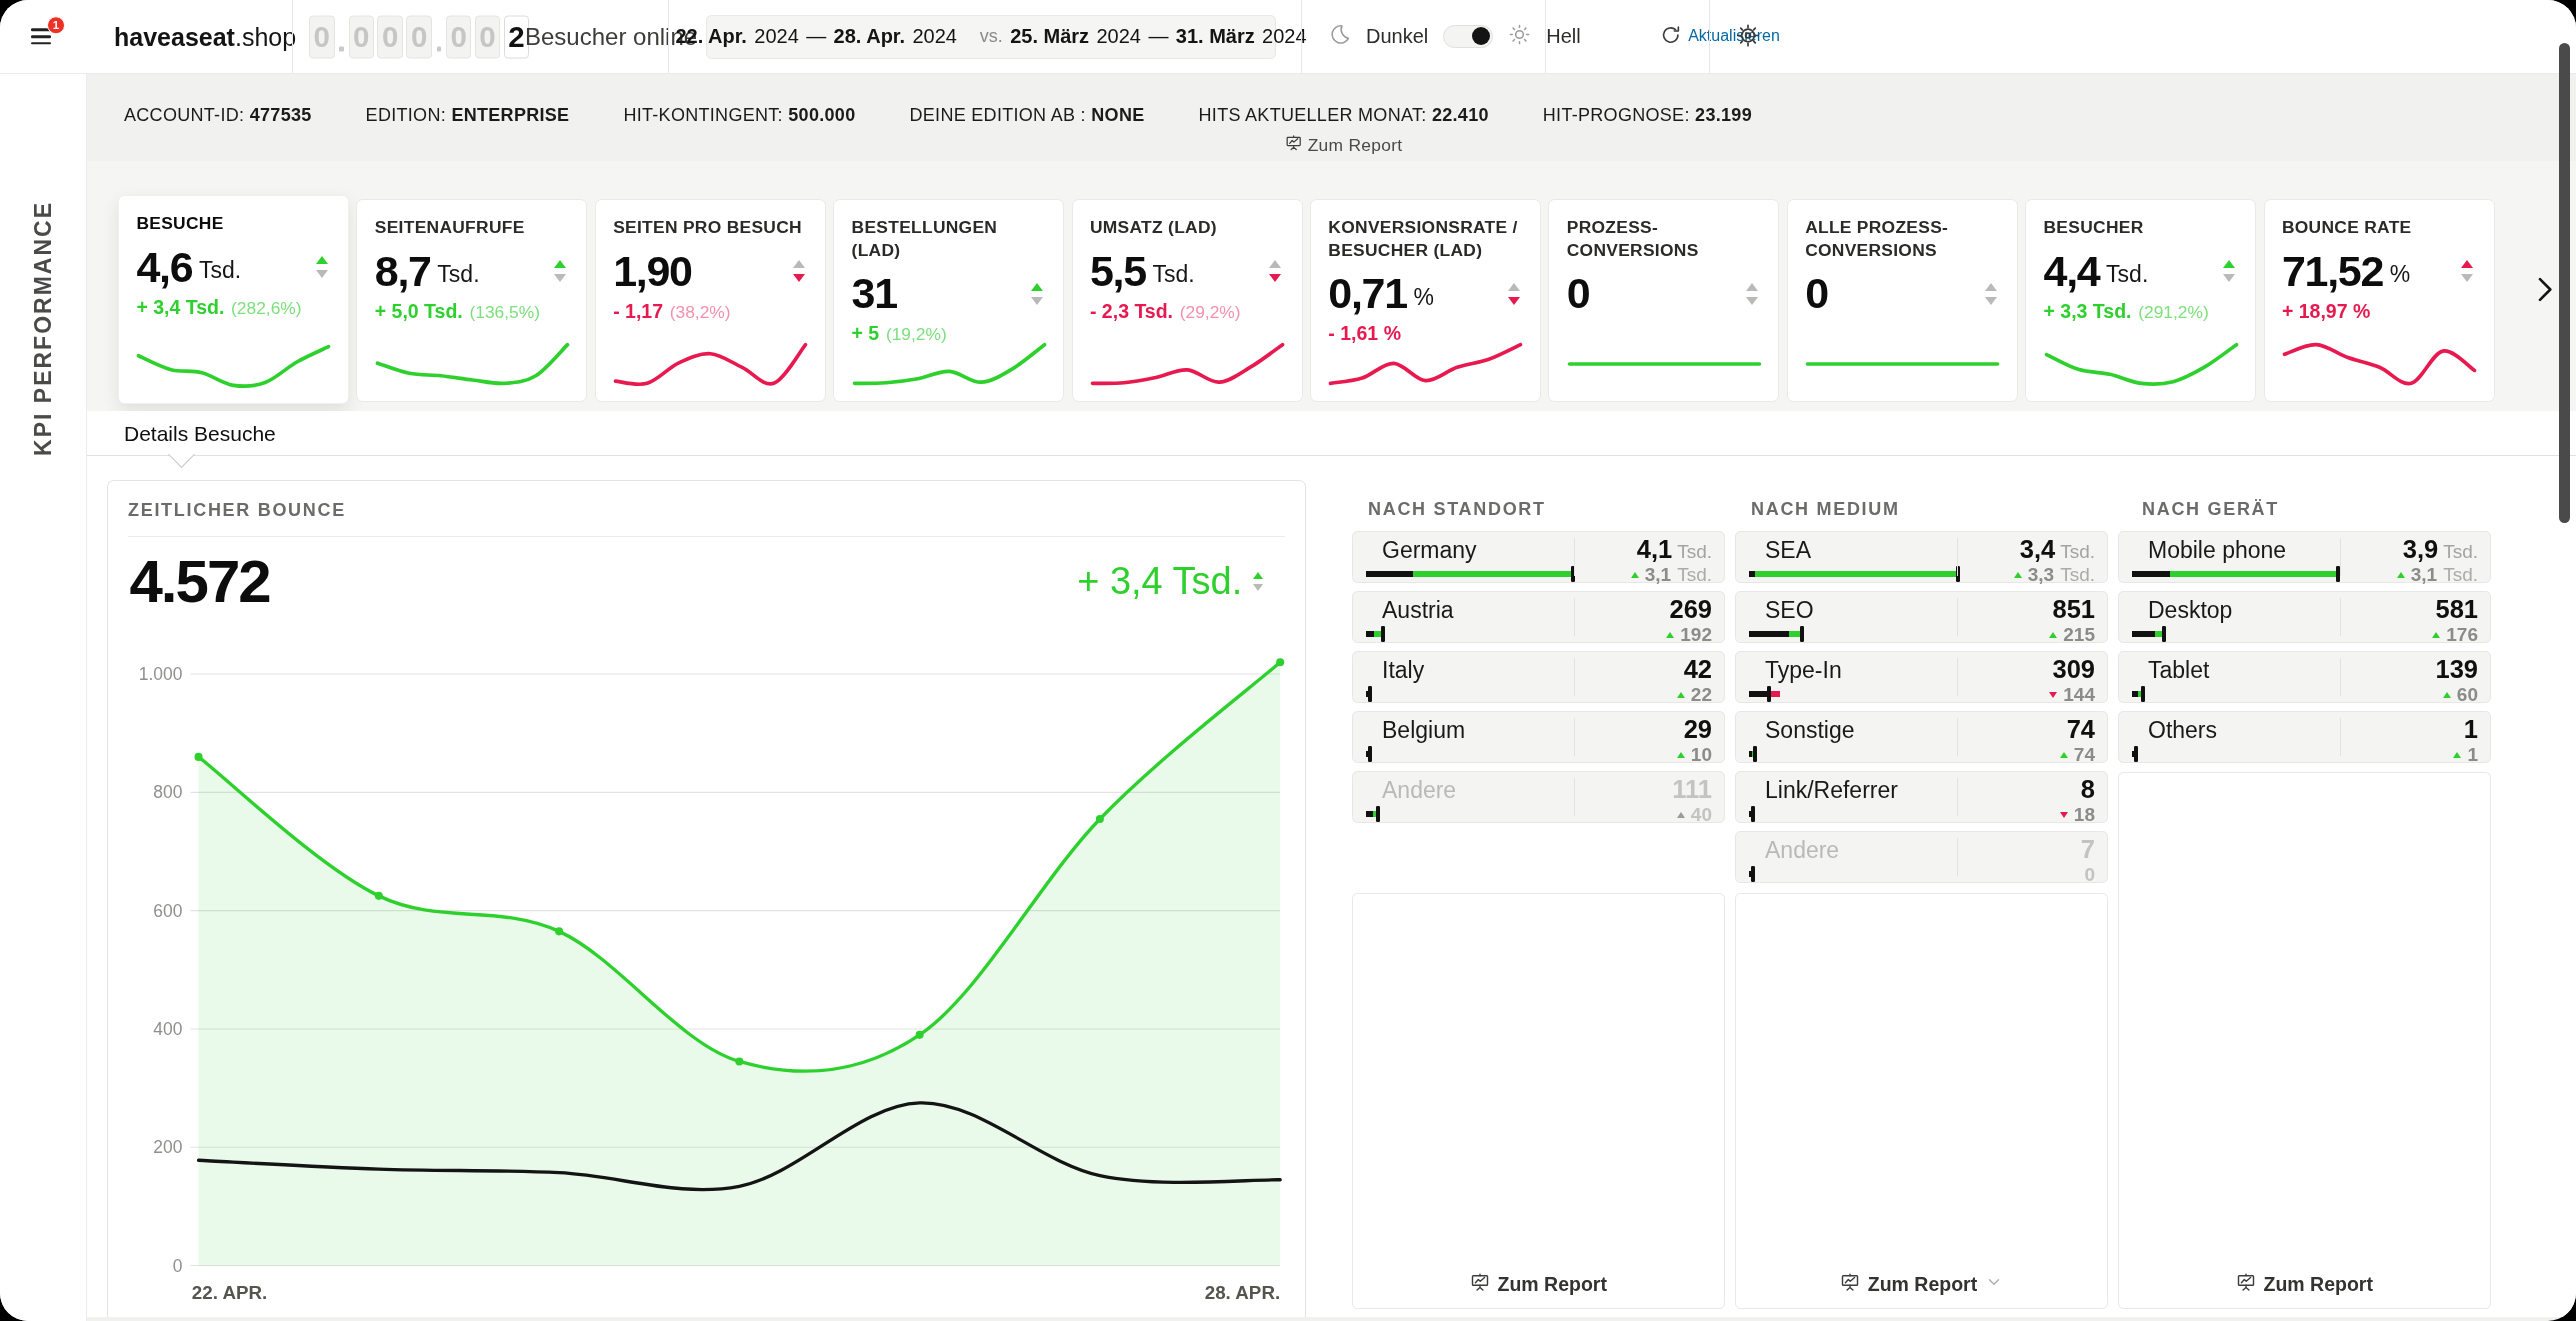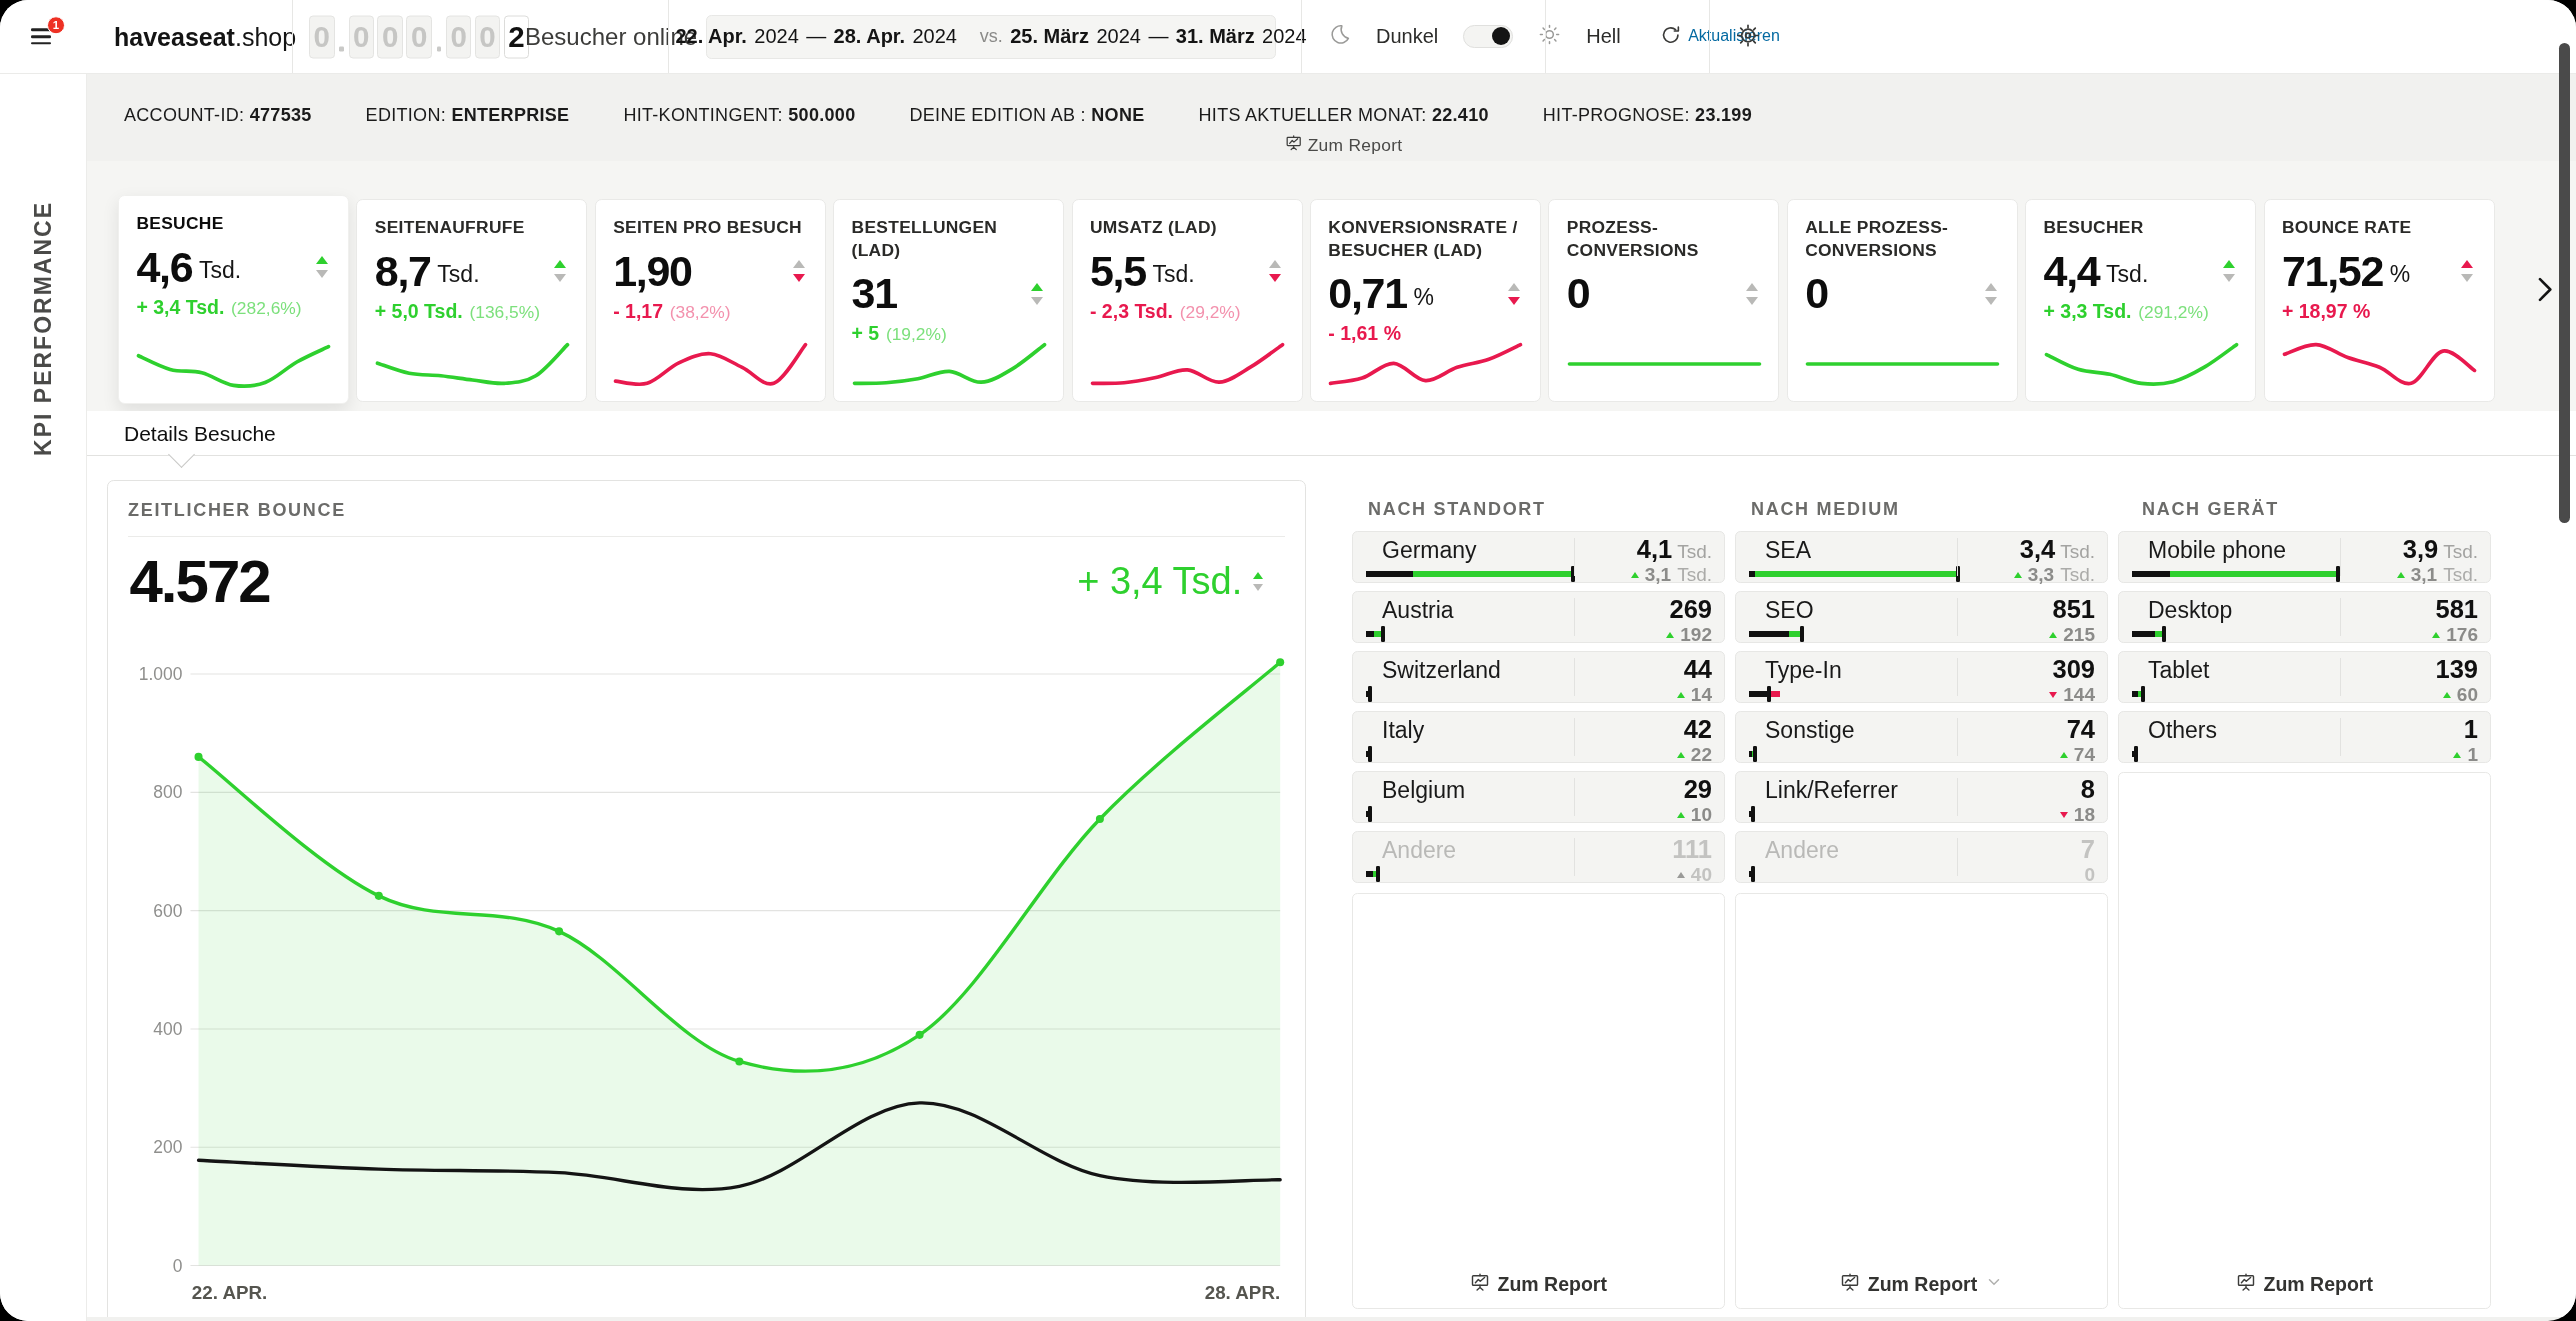--- a/index.html
+++ b/index.html
@@ -17,21 +17,21 @@
   .logo b { font-weight:700; }
   .counter { position:absolute; left:309px; top:50%; transform:translateY(-50%); display:flex; align-items:center; gap:3.4px; }
   .digit { width:25.5px; height:43px; background:#f3f3f1; border:0.7px solid #e4e4e2; border-radius:4px; display:flex; align-items:center; justify-content:center; font-size:29.5px; font-weight:bold; color:#c6c6c4; }
   .digit.active { background:#fff; border-color:#dcdcda; color:#111; }
   .cdot { width:4.7px; height:4.7px; background:#c9c9c7; border-radius:1.3px; align-self:flex-end; margin:0 1.3px 6.7px; }
   .counter-label { position:absolute; left:525px; top:50%; transform:translateY(-50%); font-size:24px; color:#3c3c3a; white-space:nowrap; }
   .datebox { position:absolute; left:706px; top:14.8px; width:570px; height:44px; background:#f5f5f3; border:0.7px solid #e8e8e6; border-radius:5.4px; display:flex; align-items:center; justify-content:center; gap:7.4px; font-size:20px; color:#141414; cursor:pointer; white-space:nowrap; }
   .datebox .db-b { font-weight:700; }
   .datebox .db-vs { color:#8a8a88; font-size:18px; }
   .datebox .dbdiv { width:0.7px; height:44px; background:#e8e8e6; margin:0 4px; }
-  .theme { position:absolute; left:1328px; top:50%; transform:translateY(-50%); display:flex; align-items:center; gap:25px; font-size:20px; color:#2c2c2a; }
+  .theme { position:absolute; left:1328px; top:50%; transform:translateY(-50%); display:flex; align-items:center; gap:15px; font-size:20px; color:#2c2c2a; }
   .toggle { width:50px; height:23px; background:#f4f4f2; border:0.7px solid #e0e0de; border-radius:11.4px; position:relative; cursor:pointer; }
   .knob { position:absolute; right:2px; top:1.3px; width:18px; height:18px; border-radius:50%; background:#141414; }
   .refresh { position:absolute; left:1660px; top:50%; transform:translateY(-50%); display:flex; align-items:center; gap:6.7px; background:none; border:none; font-size:16px; color:#0369a1; cursor:pointer; font-family:inherit; }
   .gearbtn { position:absolute; left:1736px; top:50%; transform:translateY(-50%); background:none; border:none; cursor:pointer; }
 
   
   .sidebar { position:absolute; left:0; top:74px; bottom:0; width:87px; background:#fff; border-right:0.7px solid #ececea; z-index:10; }
   .sidebar .vert { position:absolute; left:50%; top:127px; transform:translateX(-50%); writing-mode:vertical-rl; text-orientation:mixed; transform:translateX(-50%) rotate(180deg); font-size:23px; font-weight:bold; letter-spacing:2px; color:#4a4a48; white-space:nowrap; }
 
   
@@ -424,33 +424,20 @@
                   <span class="cap"></span>
                 </span>
                 <span class="prow-div"></span>
                 <span class="prow-val">269</span>
                 <span class="prow-chg">
                   <span class="tri up green"></span>
                   <span>192</span>
                 </span>
               </div>
               <div class="prow">
-                <span class="prow-name">Switzerland</span>
-                <span class="prow-bar">
-                  <span class="seg-prev" style="width:1.3px"></span>
-                  <span class="cap"></span>
-                </span>
-                <span class="prow-div"></span>
-                <span class="prow-val">44</span>
-                <span class="prow-chg">
-                  <span class="tri up green"></span>
-                  <span>14</span>
-                </span>
-              </div>
-              <div class="prow">
                 <span class="prow-name">Italy</span>
                 <span class="prow-bar">
                   <span class="seg-prev" style="width:1.3px"></span>
                   <span class="cap"></span>
                 </span>
                 <span class="prow-div"></span>
                 <span class="prow-val">42</span>
                 <span class="prow-chg">
                   <span class="tri up green"></span>
                   <span>22</span>

